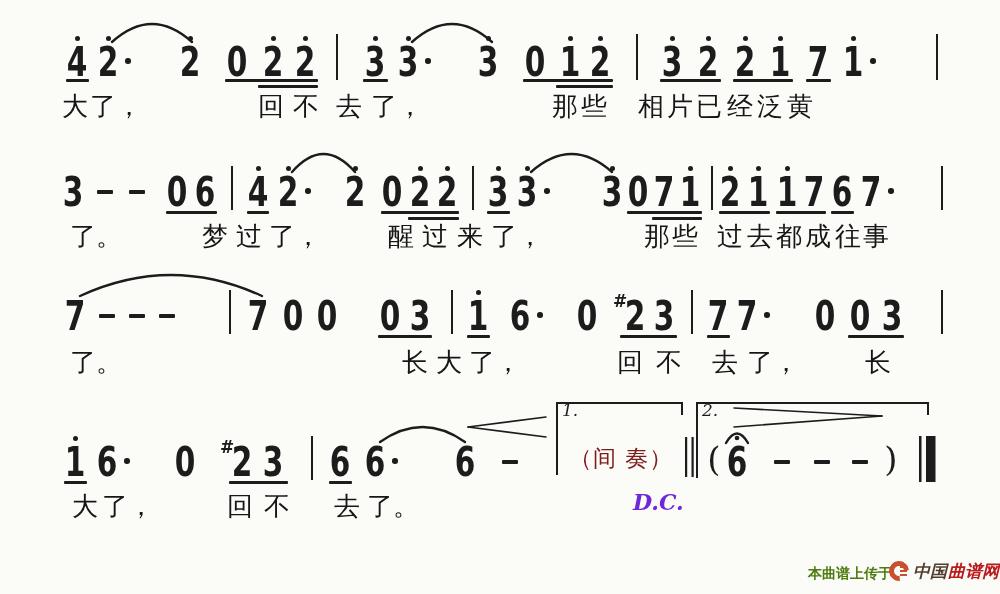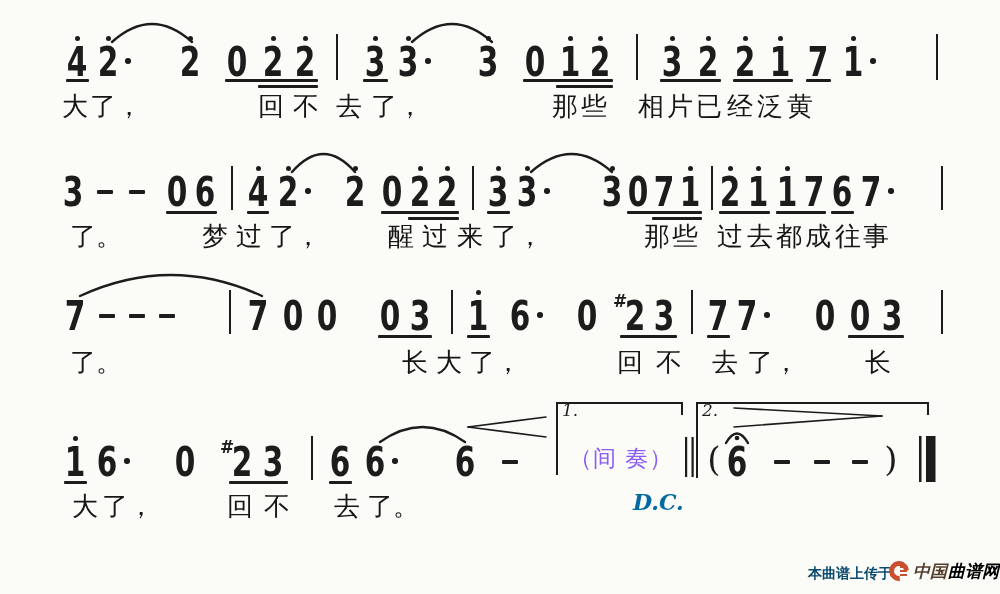--- a/index.html
+++ b/index.html
@@ -13,26 +13,26 @@
          transform:translateX(-50%);}
   .sharp{position:absolute;font:700 17px/17px "DejaVu Sans",sans-serif;color:#1c1c1c;
          transform:translateX(-50%);}
   .dash{position:absolute;width:16px;height:4px;background:#1c1c1c;border-radius:1px;}
   .dot{position:absolute;background:#1c1c1c;border-radius:50%;}
   .bar{position:absolute;background:#1c1c1c;}
   .uline{position:absolute;height:3px;background:#1c1c1c;border-radius:1px;}
   .lyr{position:absolute;font:400 26px/28px "DejaVu Serif","Liberation Serif",serif;
        color:#161616;white-space:nowrap;}
   .volta-label{position:absolute;font:italic 400 17px/18px "DejaVu Serif",serif;color:#1c1c1c;}
-  .interlude{position:absolute;font:400 23px/26px "DejaVu Serif",serif;color:#8b5cf6;letter-spacing:1px;white-space:nowrap;text-align:right;}
-  .dc{position:absolute;font:italic 600 22px/24px "DejaVu Serif",serif;color:#0369a1;}
+  .interlude{position:absolute;font:400 23px/26px "DejaVu Serif",serif;color:#7f1d1d;letter-spacing:1px;white-space:nowrap;text-align:right;}
+  .dc{position:absolute;font:italic 600 22px/24px "DejaVu Serif",serif;color:#6d28d9;}
   .credit{position:absolute;font:400 23px/26px "DejaVu Serif",serif;color:#161616;white-space:nowrap;}
-  .fupload{position:absolute;font:700 14px/16px "DejaVu Sans","Liberation Sans",sans-serif;color:#0c4a6e;}
+  .fupload{position:absolute;font:700 14px/16px "DejaVu Sans","Liberation Sans",sans-serif;color:#4d7c0f;}
   .fsite-bold{position:absolute;font:italic 900 17px/19px "DejaVu Serif",serif;color:#533e2e;}
-  .fsite-light{position:absolute;font:italic 900 17px/19px "DejaVu Serif",serif;color:#000000;}
+  .fsite-light{position:absolute;font:italic 900 17px/19px "DejaVu Serif",serif;color:#b91c1c;}
   .logo{position:absolute;left:889px;top:561px;width:20px;height:20px;}
   .logo::before{content:"";position:absolute;left:0;top:0;width:20px;height:20px;box-sizing:border-box;
     border-radius:50%;border:5px solid #c8502f;border-right-color:transparent;transform:rotate(40deg);}
   .logo::after{content:"";position:absolute;left:11px;top:5px;width:7px;height:10px;
     background:repeating-linear-gradient(#c8502f 0 2px,transparent 2px 4px);}
   .stroke{fill:none;stroke:#1c1c1c;stroke-width:2.4;stroke-linecap:round;}
   .thin{stroke:#1c1c1c;stroke-width:1.6;stroke-linecap:round;}
   .stroke2{fill:none;stroke:#1c1c1c;stroke-width:2;stroke-linecap:square;}
 </style>
 </head>

